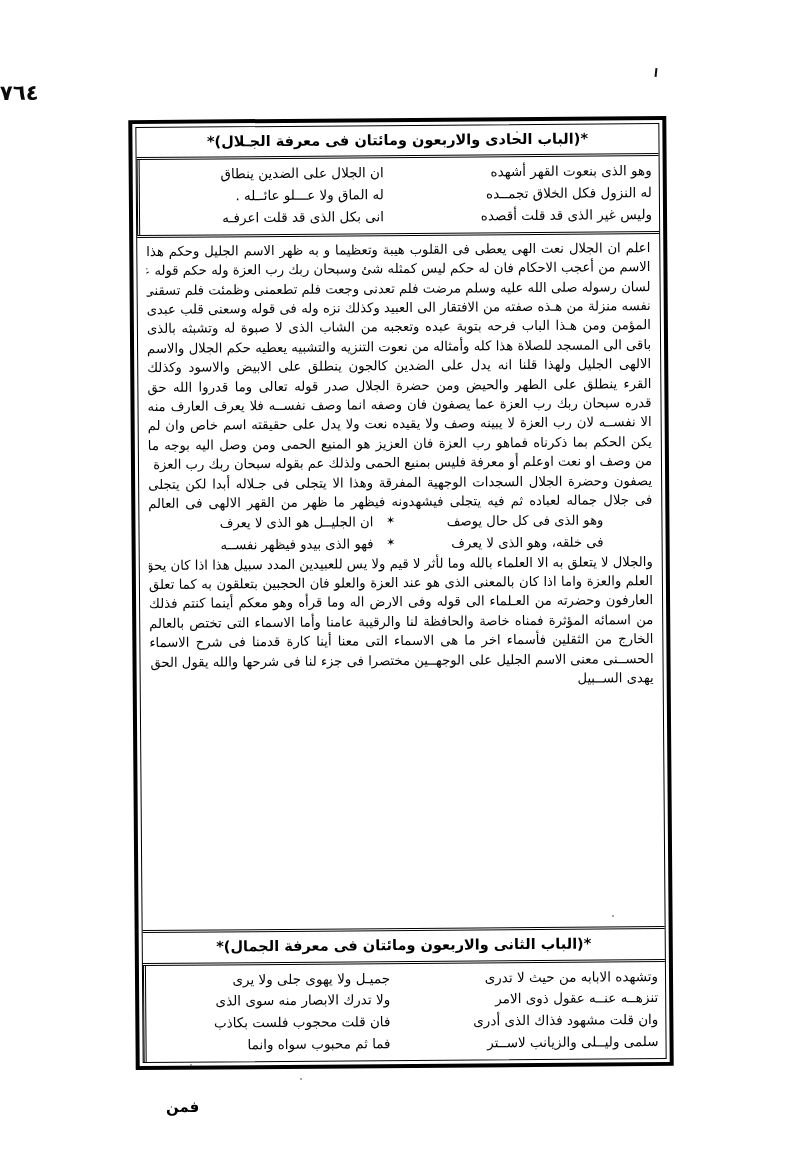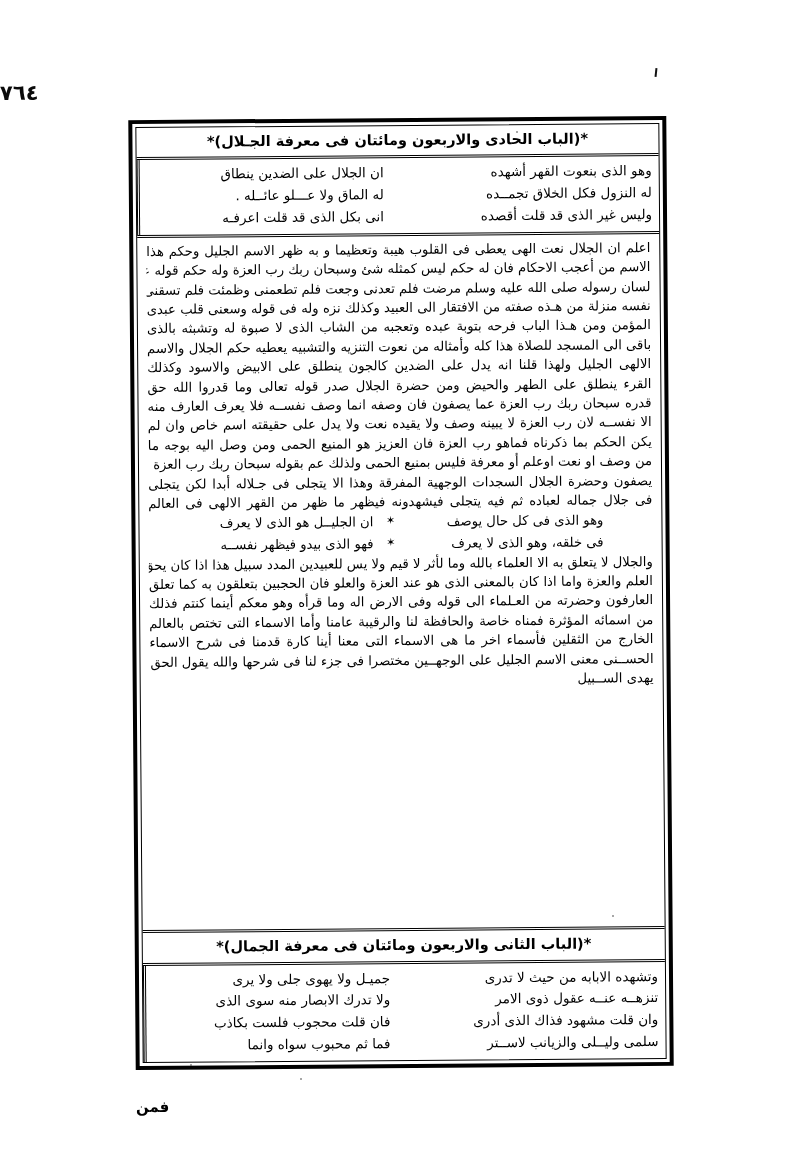--- a/index.html
+++ b/index.html
@@ -164,21 +164,21 @@
     text-align: center;
     font-size: 11px;
     line-height: 1;
     transform: translateY(-2px);
   }
 
   
   #catchword {
     position: absolute;
     top: 1098px;
-    right: 631px;
+    right: 601px;
     font-size: 15px;
     font-weight: bold;
     letter-spacing: -0.3px;
     transform: rotate(-0.6deg);
   }
 
   
   .speckle {
     position: absolute;
     background: #2a2a2a;

